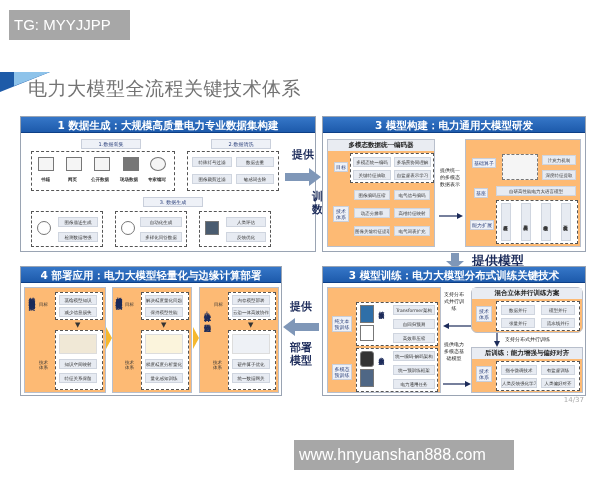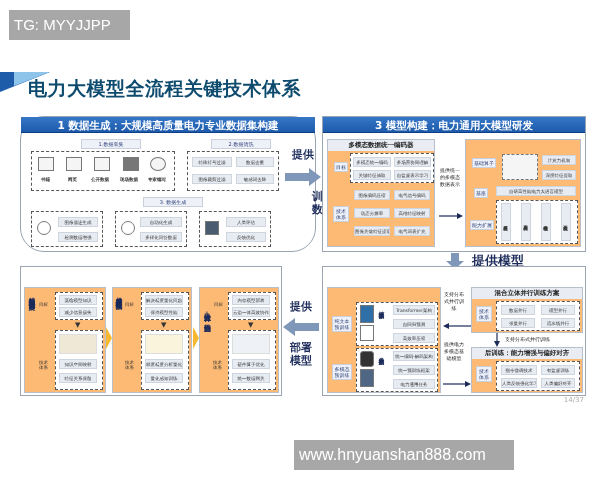--- a/index.html
+++ b/index.html
@@ -2,21 +2,21 @@
 <html><head>
 <meta charset="utf-8">
 <style>
 *{box-sizing:border-box;margin:0;padding:0}
 body{width:600px;height:480px;background:#fff;position:relative;overflow:hidden;font-family:"DejaVu Sans",sans-serif;color:#1c2b5a}
 .wm-top{position:absolute;left:9px;top:10px;width:121px;height:30px;background:#a7a7a7;color:#fff;font-family:"Liberation Sans",sans-serif;font-size:15px;line-height:30px;padding-left:5px}
 .wm-bot{position:absolute;left:294px;top:440px;width:220px;height:30px;background:#a7a7a7;color:#fff;font-family:"Liberation Sans",sans-serif;font-size:16px;line-height:30px;padding-left:5px}
 .slide{position:absolute;left:0;top:60px;width:600px;height:355px;background:#fff}
 .corner{position:absolute;left:0;top:12px;width:0;height:0;border-top:20px solid #1e5ba8;border-right:50px solid transparent}
 .corner2{position:absolute;left:14px;top:12px;width:0;height:0;border-top:14px solid #8ec3ea;border-right:36px solid transparent}
-.title{position:absolute;left:28px;top:16px;font-size:19px;font-weight:bold;color:#0c4a6e;letter-spacing:0.5px}
+.title{position:absolute;left:28px;top:16px;font-size:19px;font-weight:normal;color:#737373;letter-spacing:0.5px}
 .panel{position:absolute;border:1px solid #9aa4b3;background:#fff}
 .ph{background:linear-gradient(#3677c8,#1d5aab);color:#fff;font-weight:bold;font-size:10.5px;height:16px;line-height:16px;text-align:center;border-bottom:1px solid #0d3f86}
 .sub{position:absolute;border:1px solid #b8bfcc;background:#fdba74}
 .subh{background:#e9ecf2;font-size:6.5px;font-weight:bold;text-align:center;height:11px;line-height:11px;color:#222}
 .dash{position:absolute;border:1.3px dashed #555;background:#fff}
 .chip{position:absolute;background:#e7ebf2;border:1px solid #cfd5df;font-size:4.5px;text-align:center;color:#333;line-height:9px;height:10px;white-space:nowrap;overflow:hidden}
 .lbl{position:absolute;font-size:5px;color:#2a3f7a;text-align:center;background:#eef1f7;border:1px solid #c9cfdb;padding:1px}
 .tiny{position:absolute;font-size:4.5px;color:#333}
 .vtext{position:absolute;writing-mode:vertical-rl;font-size:7px;font-weight:bold;color:#1c2b5a;letter-spacing:0.5px;text-orientation:upright}
 .side-label{position:absolute;font-size:11px;font-weight:bold;color:#1c2b5a;text-align:center;line-height:13px}
@@ -27,21 +27,21 @@
 </head>
 <body>
 
 <div class="wm-top">TG: MYYJJPP</div>
 
 <div class="slide">
   <div class="corner"></div>
   <div class="corner2"></div>
   <div class="title">电力大模型全流程关键技术体系</div>
 
-  <div class="panel" style="left:20px;top:56px;width:296px;height:136px;border-radius:24px;">
+  <div class="panel" style="left:20px;top:56px;width:296px;height:136px;">
     <div class="ph">1 数据生成：大规模高质量电力专业数据集构建</div>
     <div class="lbl" style="left:60px;top:22px;width:60px;">1.数据采集</div>
     <div class="dash" style="left:10px;top:34px;width:144px;height:40px;">
       <div class="icon" style="left:6px;top:5px;width:16px;height:14px;"></div>
       <div class="icon" style="left:34px;top:5px;width:16px;height:14px;"></div>
       <div class="icon" style="left:62px;top:5px;width:16px;height:14px;"></div>
       <div class="icon" style="left:91px;top:5px;width:16px;height:14px;background:#777;"></div>
       <div class="icon" style="left:118px;top:5px;width:16px;height:14px;border-radius:50%;"></div>
       <div class="tiny" style="left:9px;top:25px;font-weight:bold">书籍</div>
       <div class="tiny" style="left:36px;top:25px;font-weight:bold">网页</div>
@@ -126,20 +126,21 @@
     </svg>
   <div class="side-label" style="left:472px;top:194px;font-size:13px;">提供模型</div>
 
   <div class="side-label" style="left:287px;top:240px;width:28px;">提供</div>
   <svg style="position:absolute;left:283px;top:258px" width="36" height="18">
       <polygon points="36,5 12,5 12,0 0,9 12,18 12,13 36,13" fill="#7f97b8"></polygon>
     </svg>
   <div class="side-label" style="left:287px;top:281px;width:28px;">部署模型</div>
 
   <div class="panel" style="left:322px;top:206px;width:264px;height:130px;">
+    <div class="ph">3 模型训练：电力大模型分布式训练关键技术</div>
     <div class="sub" style="left:4px;top:20px;width:114px;height:106px;">
       <div class="lbl" style="left:4px;top:28px;width:20px;line-height:6px;">纯文本预训练</div>
       <div class="dash" style="left:28px;top:14px;width:82px;height:44px;">
         <div class="icon" style="left:3px;top:2px;width:14px;height:18px;background:#2f6fa8"></div>
         <div class="icon" style="left:3px;top:22px;width:14px;height:16px;background:#fff"></div>
         <div class="vtext" style="left:22px;top:4px;font-size:5.5px;">纯文本数据</div>
         <div class="chip" style="left:36px;top:2px;width:42px;">Transformer架构</div>
         <div class="chip" style="left:36px;top:16px;width:42px;">自回归预测</div>
         <div class="chip" style="left:36px;top:30px;width:42px;">高效率压缩</div>
       </div>
@@ -156,21 +157,21 @@
     <div class="midtext" style="left:120px;top:24px;width:22px;">支持分布式并行训练</div>
     <svg style="position:absolute;left:120px;top:56px" width="28" height="6">
         <polygon points="0,3 6,0 6,6" fill="#1c2b5a"></polygon>
         <line x1="5" y1="3" x2="28" y2="3" stroke="#1c2b5a" stroke-width="1.2"></line>
       </svg>
     <div class="midtext" style="left:120px;top:74px;width:22px;">提供电力多模态基础模型</div>
     <svg style="position:absolute;left:120px;top:114px" width="28" height="6">
         <line x1="0" y1="3" x2="22" y2="3" stroke="#1c2b5a" stroke-width="1.2"></line>
         <polygon points="22,0 28,3 22,6" fill="#1c2b5a"></polygon>
       </svg>
-    <div class="sub" style="left:148px;top:20px;width:112px;height:46px;">
+    <div class="sub" style="left:148px;top:20px;width:112px;height:46px;border-radius:6px;">
       <div class="subh">混合立体并行训练方案</div>
       <div class="lbl" style="left:4px;top:18px;width:16px;line-height:6px;">技术体系</div>
       <div class="dash" style="left:24px;top:13px;width:84px;height:30px;">
         <div class="chip" style="left:4px;top:3px;width:34px;">数据并行</div>
         <div class="chip" style="left:44px;top:3px;width:34px;">模型并行</div>
         <div class="chip" style="left:4px;top:16px;width:34px;">张量并行</div>
         <div class="chip" style="left:44px;top:16px;width:34px;">流水线并行</div>
       </div>
     </div>
     <svg style="position:absolute;left:171px;top:66px" width="6" height="14">
@@ -184,20 +185,21 @@
       <div class="dash" style="left:24px;top:13px;width:84px;height:30px;">
         <div class="chip" style="left:4px;top:3px;width:36px;">指令微调技术</div>
         <div class="chip" style="left:44px;top:3px;width:34px;">有监督训练</div>
         <div class="chip" style="left:4px;top:16px;width:36px;">人类反馈强化学习</div>
         <div class="chip" style="left:44px;top:16px;width:34px;">人类偏好对齐</div>
       </div>
     </div>
   </div>
 
   <div class="panel" style="left:20px;top:206px;width:262px;height:130px;">
+    <div class="ph">4 部署应用：电力大模型轻量化与边缘计算部署</div>
 
     <div class="sub" style="left:3px;top:20px;width:82px;height:106px;">
       <div class="vtext" style="left:3px;top:4px;font-size:6.5px;line-height:8px;">特征关系保留的知识蒸馏方案</div>
       <div class="tiny" style="left:14px;top:14px;">目标</div>
       <div class="dash" style="left:30px;top:4px;width:48px;height:28px;">
         <div class="chip" style="left:3px;top:2px;width:38px;">蒸馏模型知识</div>
         <div class="chip" style="left:3px;top:14px;width:38px;">减少信息损失</div>
       </div>
       <div class="tiny" style="left:50px;top:33px;font-size:7px">▼</div>
       <div class="tiny" style="left:14px;top:72px;width:12px;">技术体系</div>

